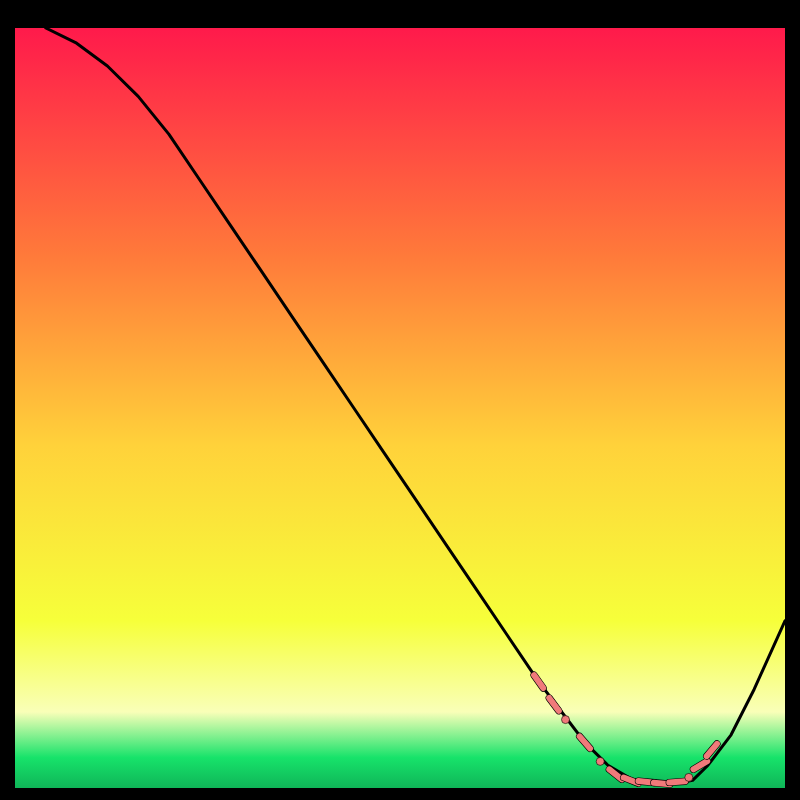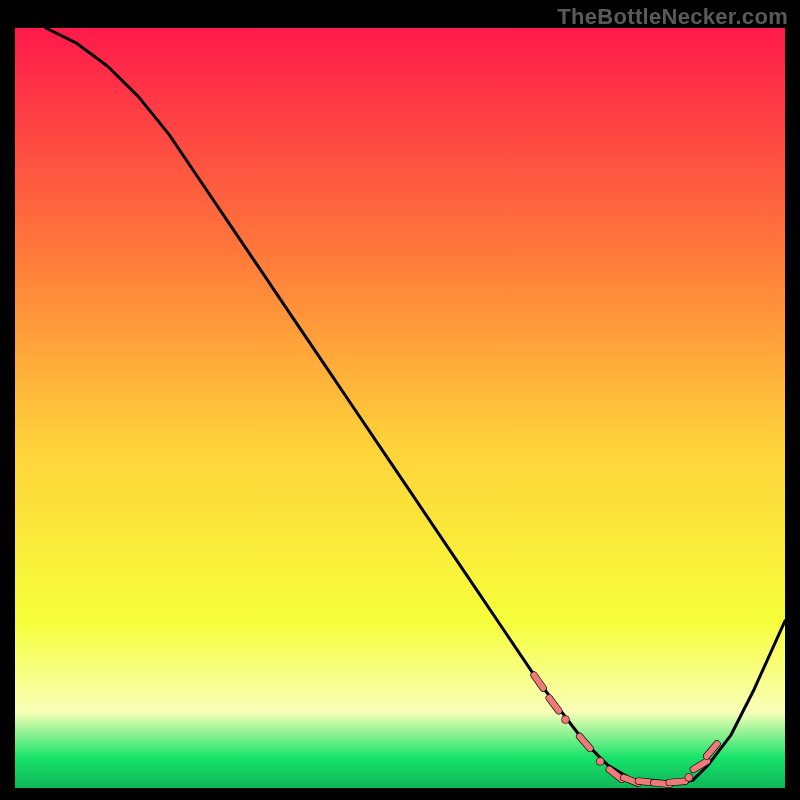--- a/index.html
+++ b/index.html
@@ -35,21 +35,20 @@
     height: 760px;
   }
   svg {
     display: block;
   }
 </style>
 </head>
 <body>
 
 <div class="outer">
-  <div class="watermark">TheBottleNecker.com</div>
 
   <div class="plot-wrap">
     <svg id="chart-svg" width="770" height="760" viewBox="0 0 770 760">
       <defs>
         <linearGradient id="bg-grad" x1="0" y1="0" x2="0" y2="1">
           <stop id="g0" offset="0%" stop-color="#ff1a4b"></stop>
           <stop id="g1" offset="30%" stop-color="#ff7a3a"></stop>
           <stop id="g2" offset="55%" stop-color="#ffd23a"></stop>
           <stop id="g3" offset="78%" stop-color="#f6ff3a"></stop>
           <stop id="g4" offset="90%" stop-color="#f9ffb8"></stop>

